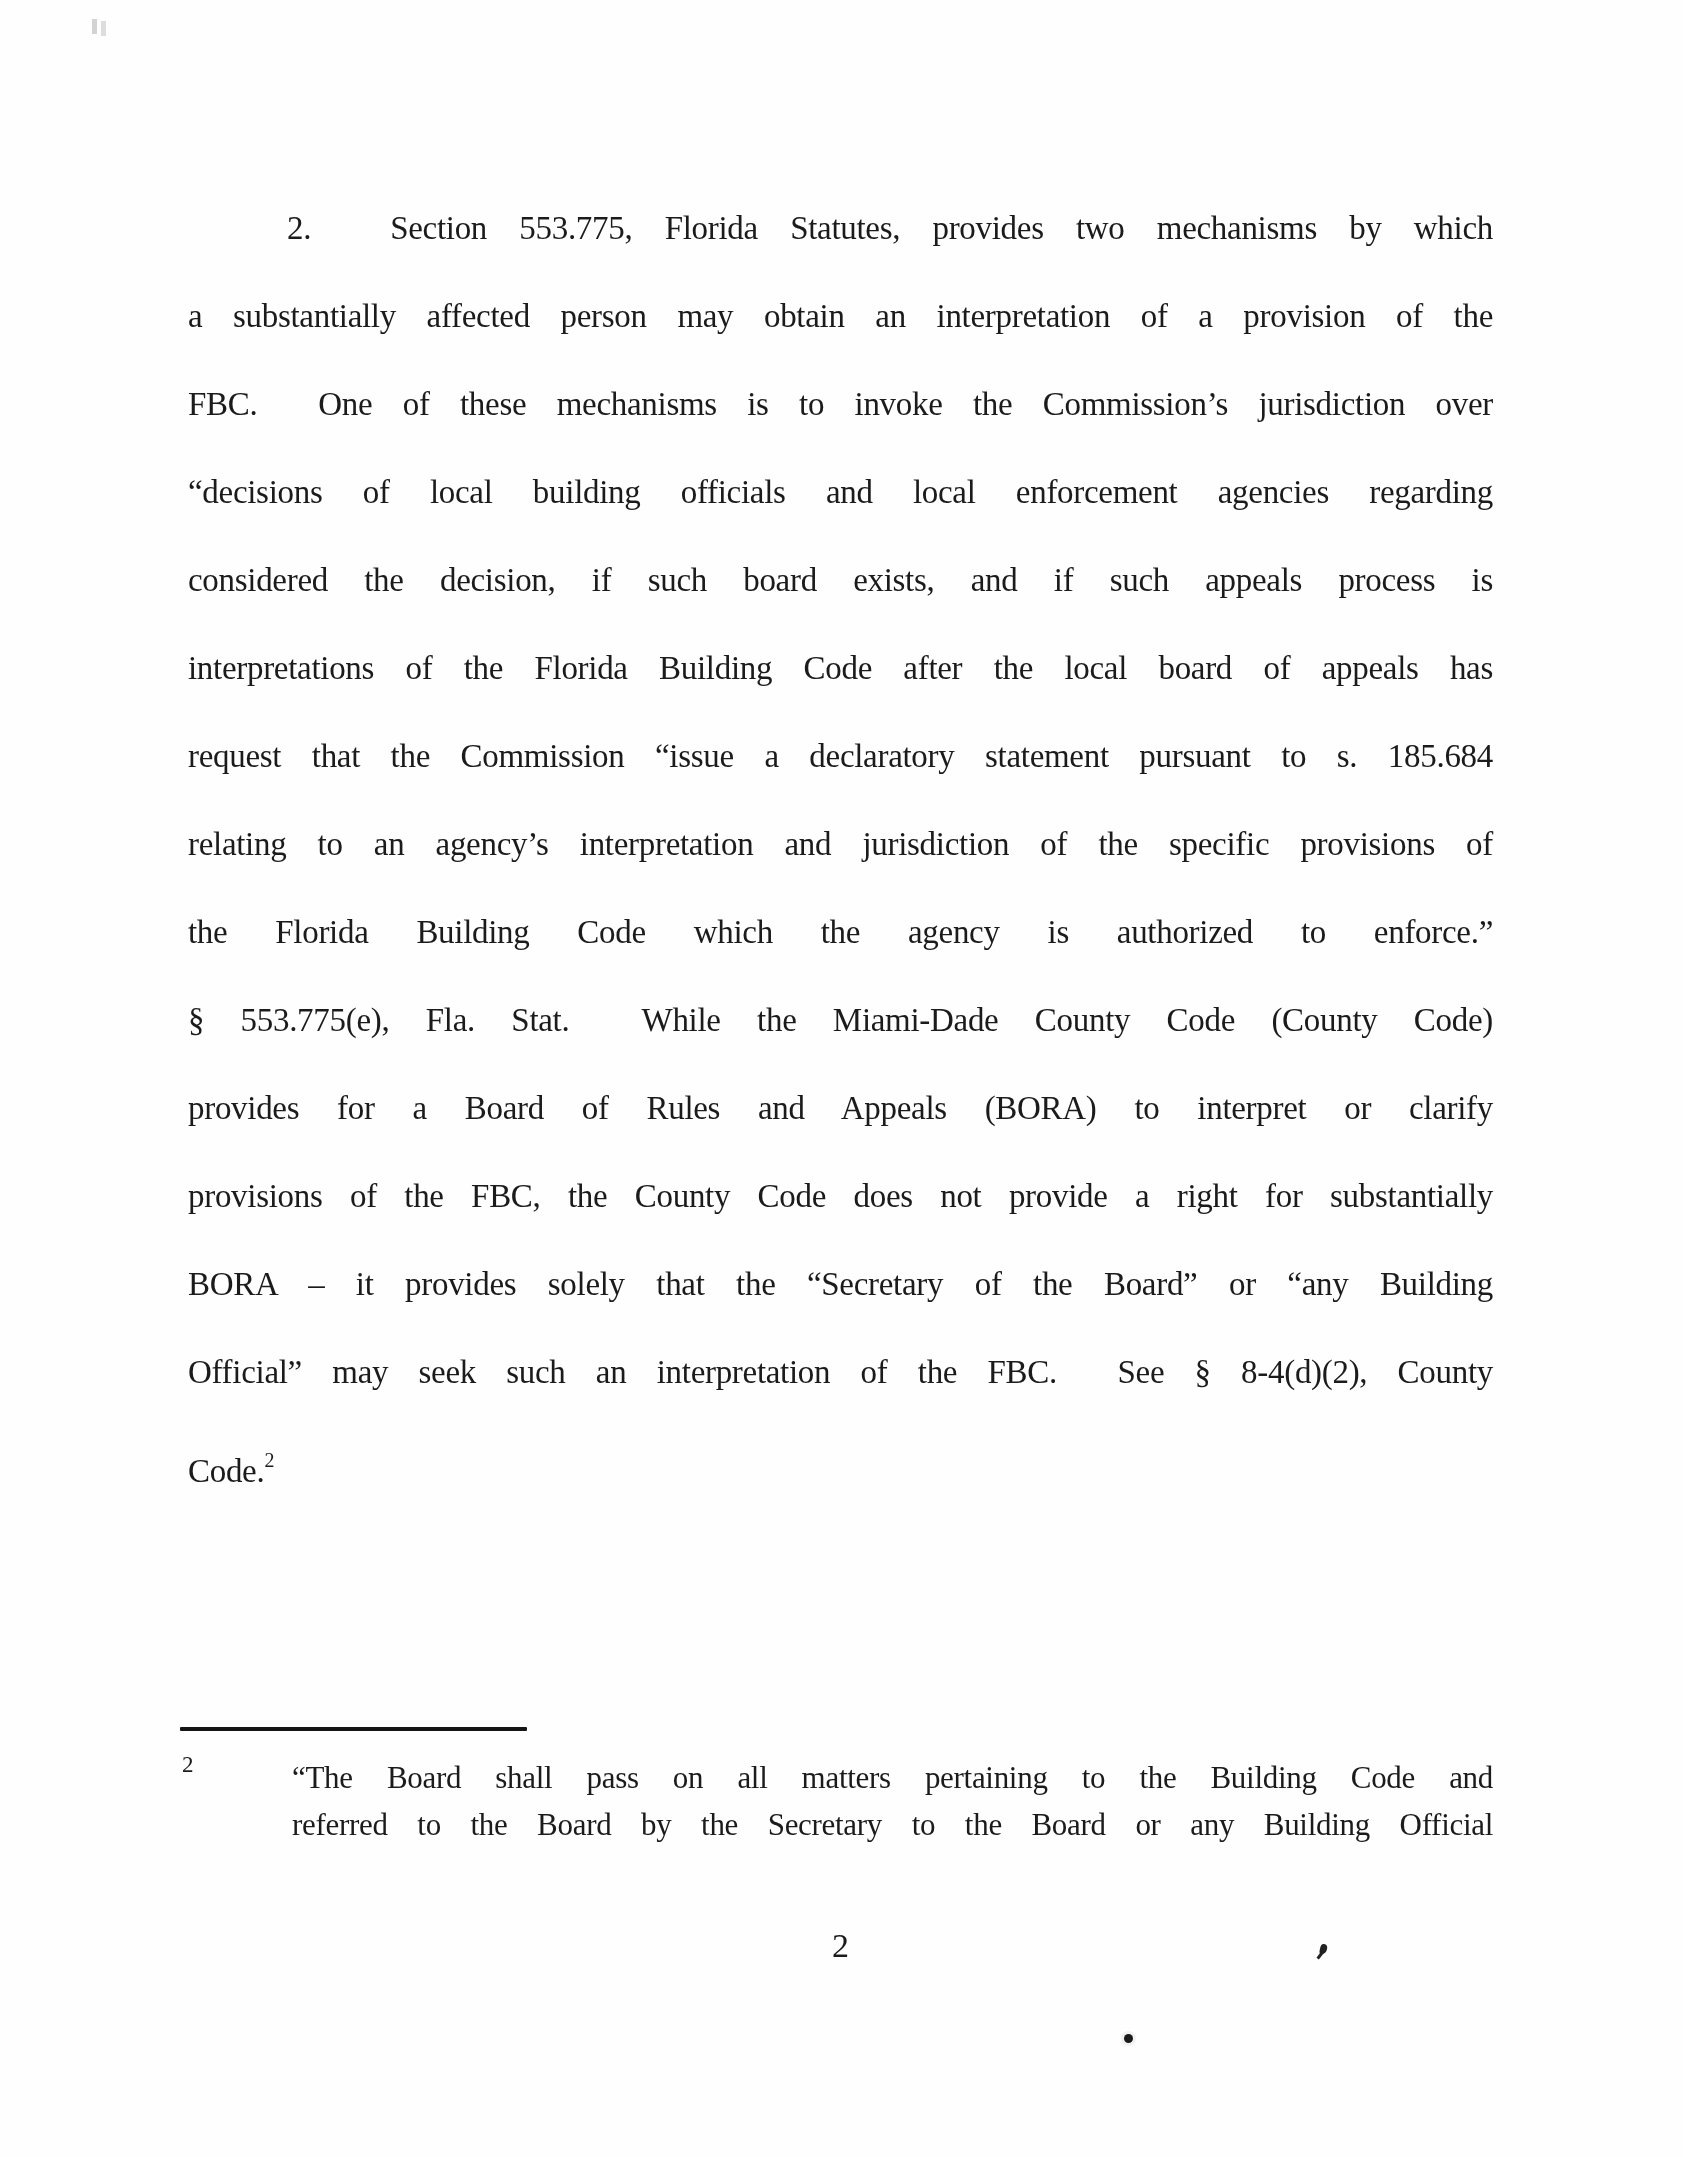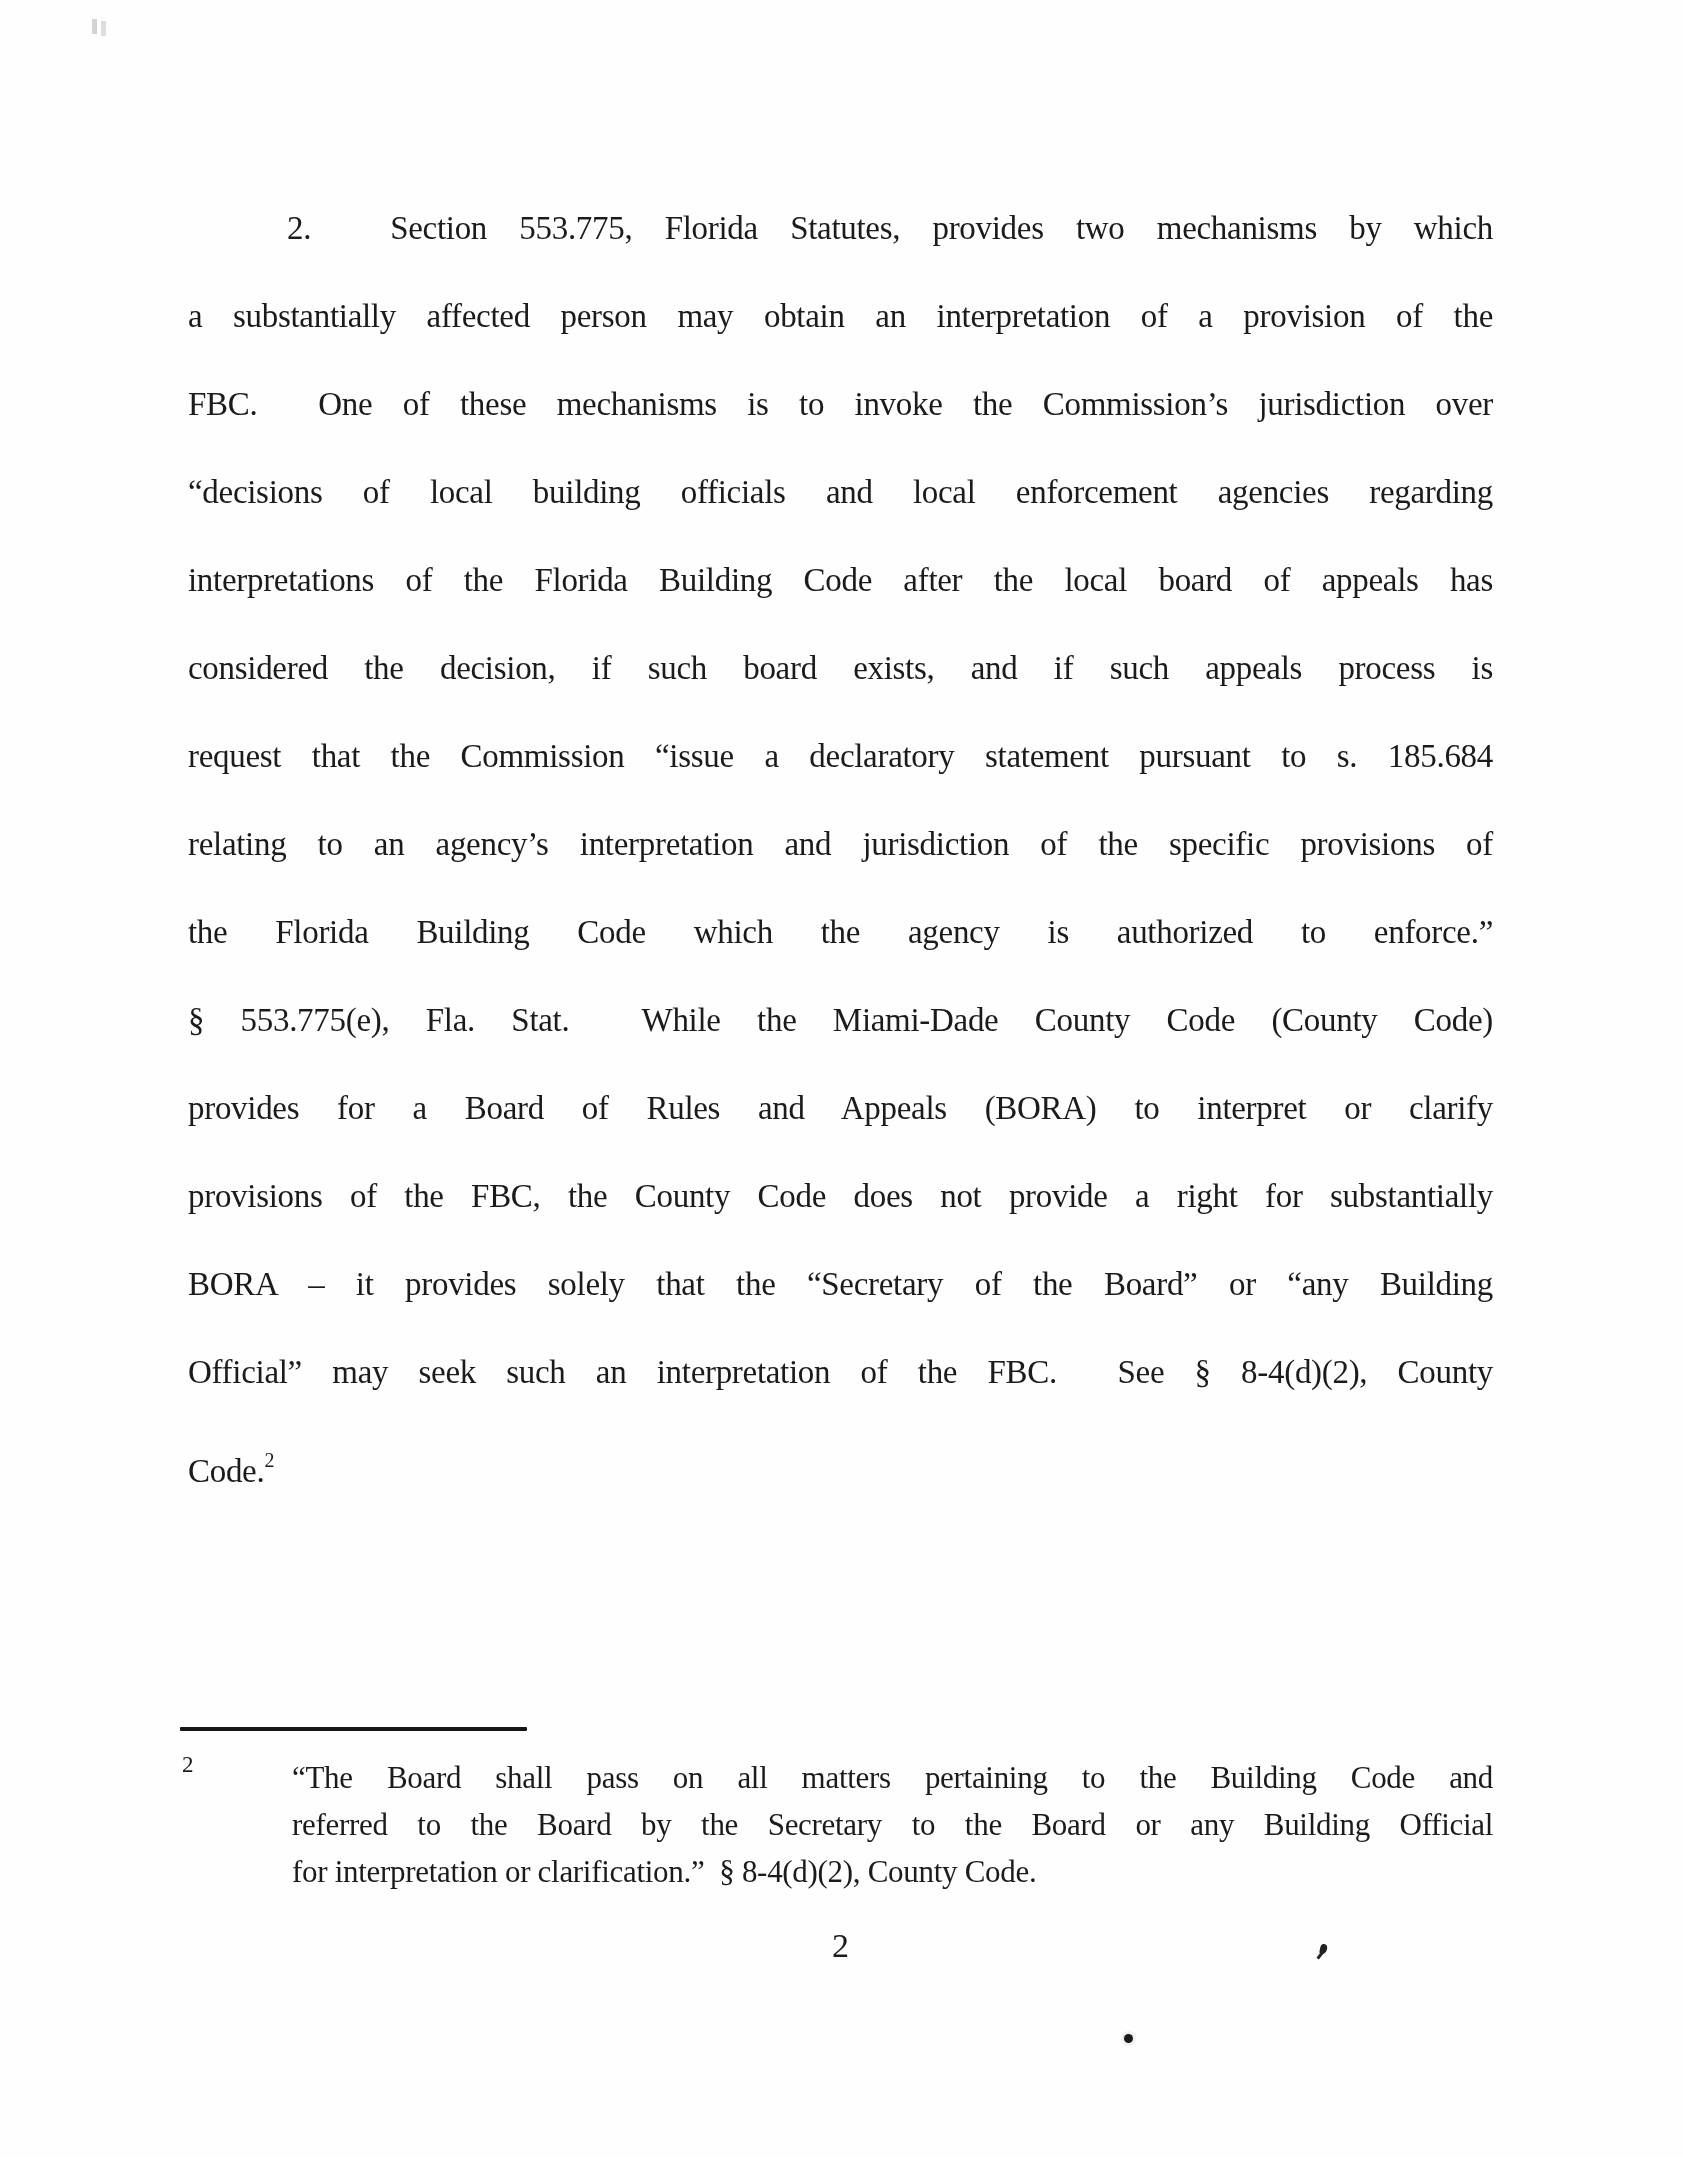--- a/index.html
+++ b/index.html
@@ -65,41 +65,40 @@
 
 <div class="page">
 
   <div class="artifact-topleft"></div>
 
   <div class="body-text" id="bodyLines">
       <div class="bline just first"><span class="pnum">2.</span><span class="tabgap"></span><span>Section 553.775, Florida Statutes, provides two mechanisms by which</span></div>
       <div class="bline just"><span>a substantially affected person may obtain an interpretation of a provision of the</span></div>
       <div class="bline just"><span>FBC.&nbsp; One of these mechanisms is to invoke the Commission’s jurisdiction over</span></div>
       <div class="bline just"><span>“decisions of local building officials and local enforcement agencies regarding</span></div>
+      <div class="bline just"><span>considered the decision, if such board exists, and if such appeals process is</span></div>
       <div class="bline just"><span>interpretations of the Florida Building Code after the local board of appeals has</span></div>
-      <div class="bline just"><span>considered the decision, if such board exists, and if such appeals process is</span></div>
       <div class="bline just"><span>request that the Commission “issue a declaratory statement pursuant to s. 185.684</span></div>
       <div class="bline just"><span>relating to an agency’s interpretation and jurisdiction of the specific provisions of</span></div>
       <div class="bline just"><span>the Florida Building Code which the agency is authorized to enforce.”</span></div>
       <div class="bline just"><span>§ 553.775(e), Fla. Stat.&nbsp; While the Miami-Dade County Code (County Code)</span></div>
       <div class="bline just"><span>provides for a Board of Rules and Appeals (BORA) to interpret or clarify</span></div>
       <div class="bline just"><span>provisions of the FBC, the County Code does not provide a right for substantially</span></div>
       <div class="bline just"><span>BORA – it provides solely that the “Secretary of the Board” or “any Building</span></div>
       <div class="bline just"><span>Official” may seek such an interpretation of the FBC.&nbsp; </span><span class="it">See</span><span> § 8-4(d)(2), County</span></div>
       <div class="bline"><span>Code.</span><span class="sup">2</span></div>
     </div>
 
   <div class="footnote-rule"></div>
 
   <div class="footnote">
     <span class="fn-marker">2</span>
     <div class="fn-lines" id="fnLines">
         <div class="fnline just">“The Board shall pass on all matters pertaining to the Building Code and</div>
         <div class="fnline just">referred to the Board by the Secretary to the Board or any Building Official</div>
-        <div class="fnline">for interpretation or clarification.”&nbsp; § 8-4(d)(2), County Code.</div>
       </div>
   </div>
 
   <div class="page-number">2</div>
 
   <div class="speck-comma"></div>
   <div class="speck-dot"></div>
 
 </div>
 

